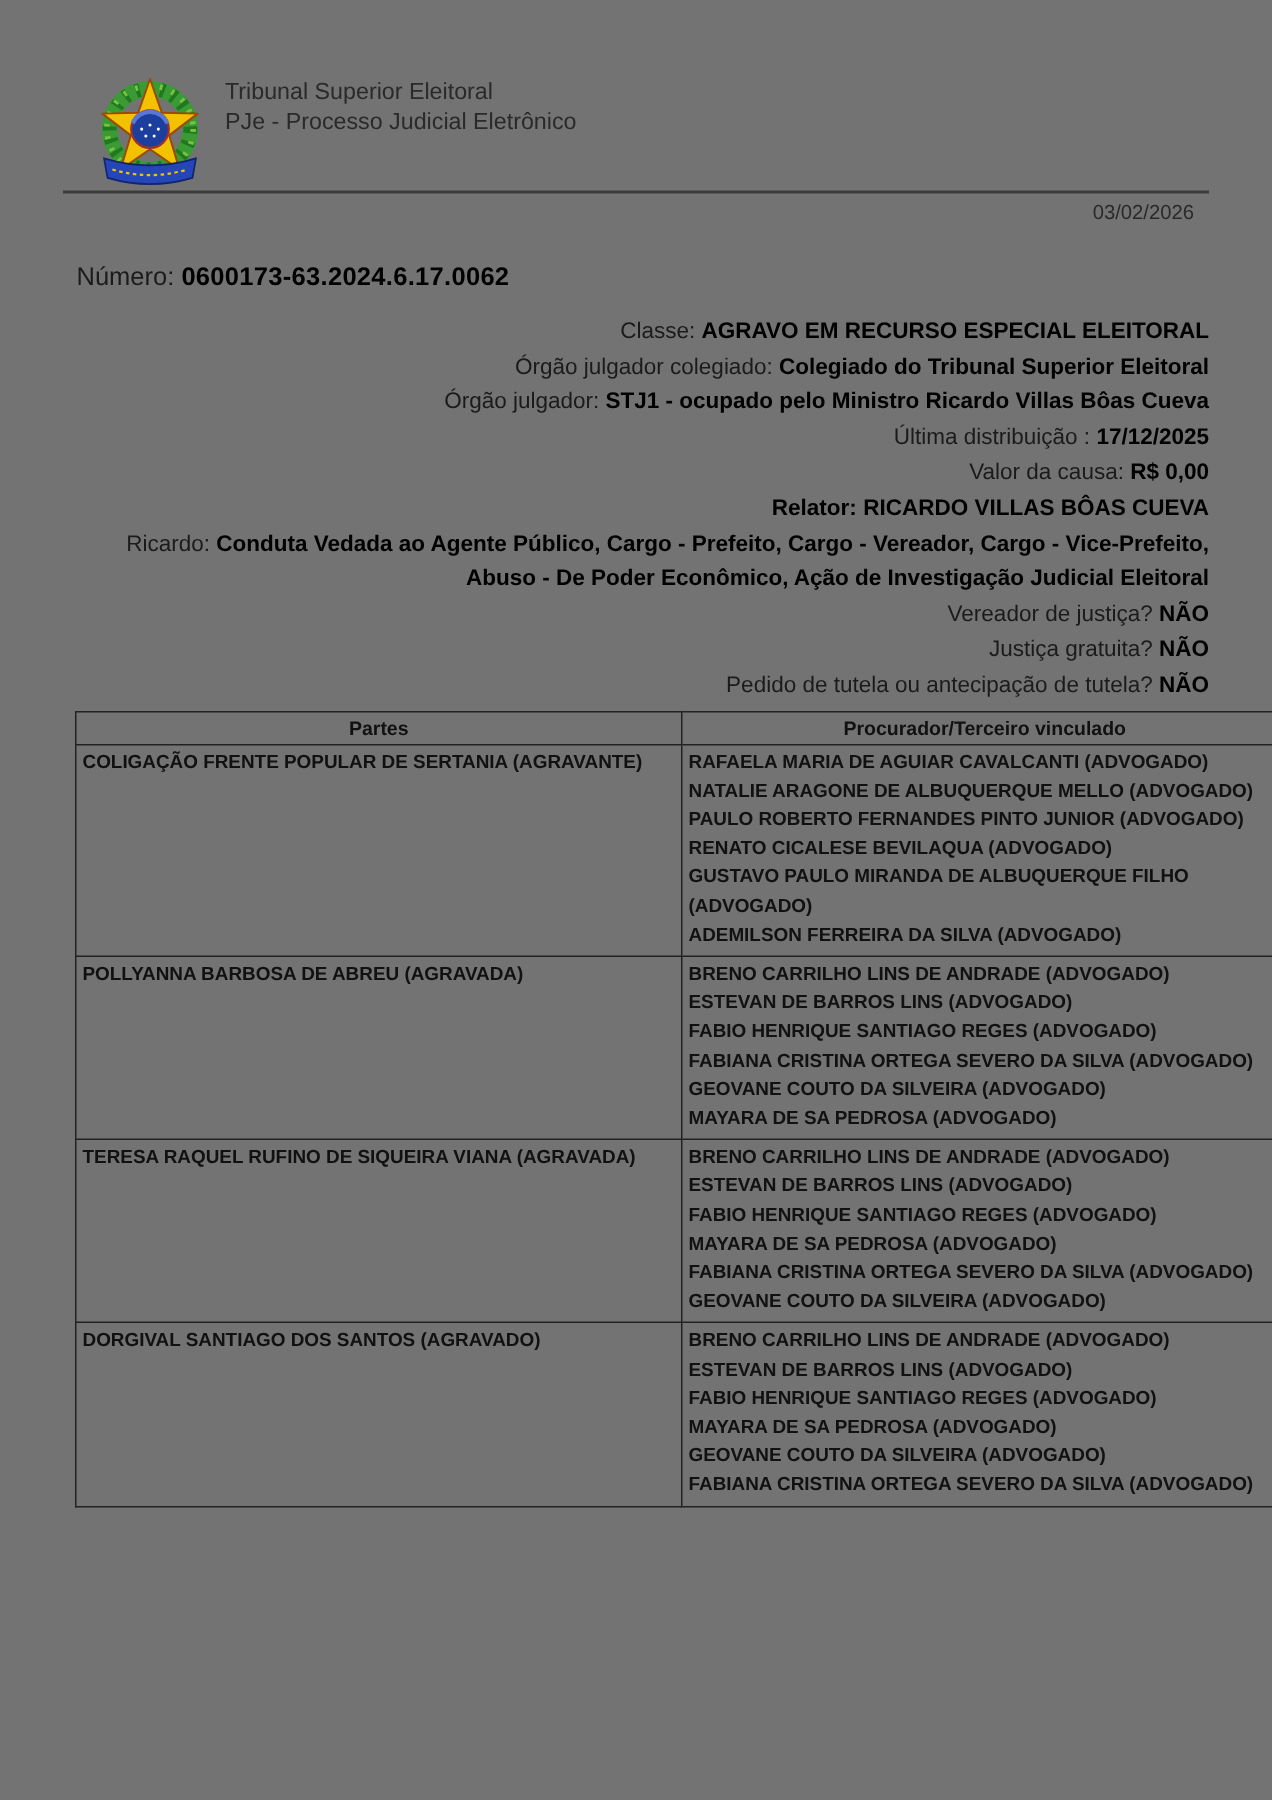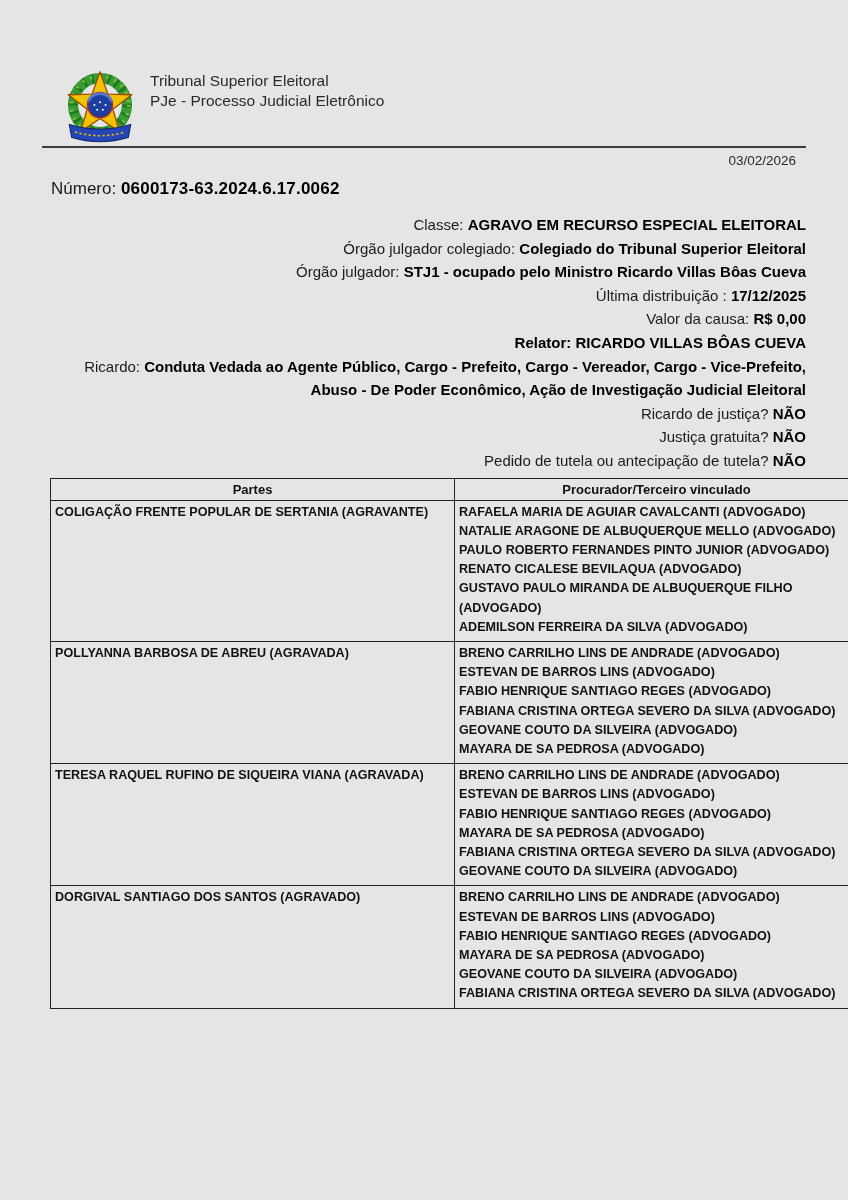--- a/index.html
+++ b/index.html
@@ -4,31 +4,31 @@
 <style>
   html,body{margin:0;padding:0;background:#fff;}
   body{
     width:848px;height:1200px;
     font-family:"Liberation Sans","DejaVu Sans",sans-serif;
     color:#1b1b1b;
   }
   .page{
     position:relative;box-sizing:border-box;
     width:848px;height:1200px;
-    padding:67px 42px 0 42px;
-    background:#e5e5e5;overflow:hidden;
+    padding:48px 42px 0 42px;
+    background:#737373;overflow:hidden;
   }
   .doc-header{display:flex;align-items:flex-start;height:78px;}
   .logo{width:76px;height:78px;flex:0 0 auto;margin-left:20px;}
   .logo svg{display:block;width:76px;height:78px;}
   .header-text{margin-left:12px;padding-top:4px;font-size:15.5px;line-height:1.32;color:#2a2a2a;}
   .rule{border-top:2.6px solid #3c3c3c;margin-top:1px;}
   .doc-date{text-align:right;font-size:13.5px;color:#2a2a2a;margin-top:5px;padding-right:10px;}
   .content{padding-left:9px;}
-  .numero{font-size:17px;margin-top:11px;color:#1b1b1b;}
+  .numero{font-size:17px;margin-top:26px;color:#1b1b1b;}
   .numero b{color:#000;letter-spacing:0.2px;}
   .fields{margin-top:14px;font-size:15px;line-height:23.6px;text-align:right;}
   .field-line .fl{color:#1b1b1b;}
   .field-line .fv{font-weight:bold;color:#000;}
   .field-line.bold-label .fl{font-weight:bold;color:#000;}
   table.parties{
     border-collapse:collapse;table-layout:fixed;
     width:809px;margin-left:8px;margin-top:5px;
   }
   table.parties th,table.parties td{border:1.5px solid #222;}
@@ -102,21 +102,21 @@
       <div class="field-line">
         <span class="fl">Valor da causa:</span> <b class="fv">R$ 0,00</b>
       </div>
       <div class="field-line bold-label">
         <span class="fl">Relator:</span> <b class="fv">RICARDO VILLAS BÔAS CUEVA</b>
       </div>
       <div class="field-line">
         <span class="fl">Ricardo:</span> <b class="fv">Conduta Vedada ao Agente Público, Cargo - Prefeito, Cargo - Vereador, Cargo - Vice-Prefeito, Abuso - De Poder Econômico, Ação de Investigação Judicial Eleitoral</b>
       </div>
       <div class="field-line">
-        <span class="fl">Ricardo de justiça?</span> <b class="fv">NÃO</b>
+        <span class="fl">Vereador de justiça?</span> <b class="fv">NÃO</b>
       </div>
       <div class="field-line">
         <span class="fl">Justiça gratuita?</span> <b class="fv">NÃO</b>
       </div>
       <div class="field-line">
         <span class="fl">Pedido de tutela ou antecipação de tutela?</span> <b class="fv">NÃO</b>
       </div>
     </div>
 
   </div>

